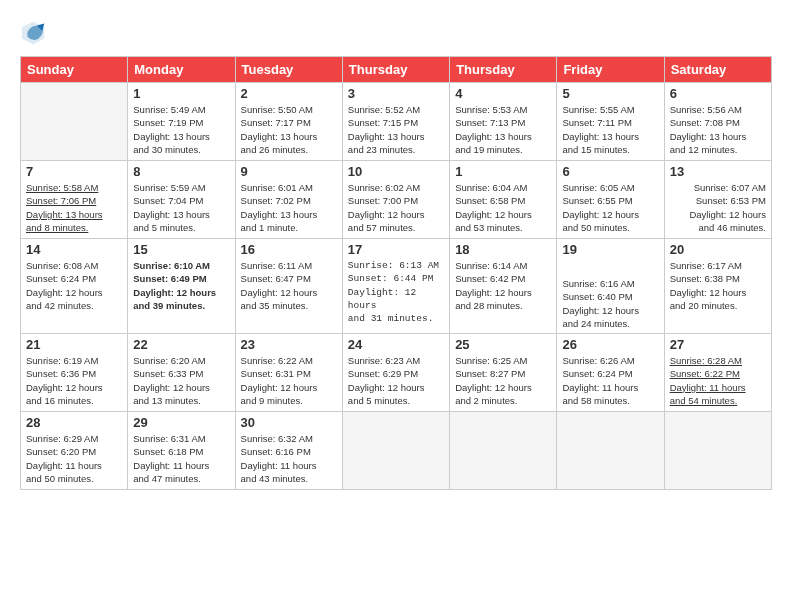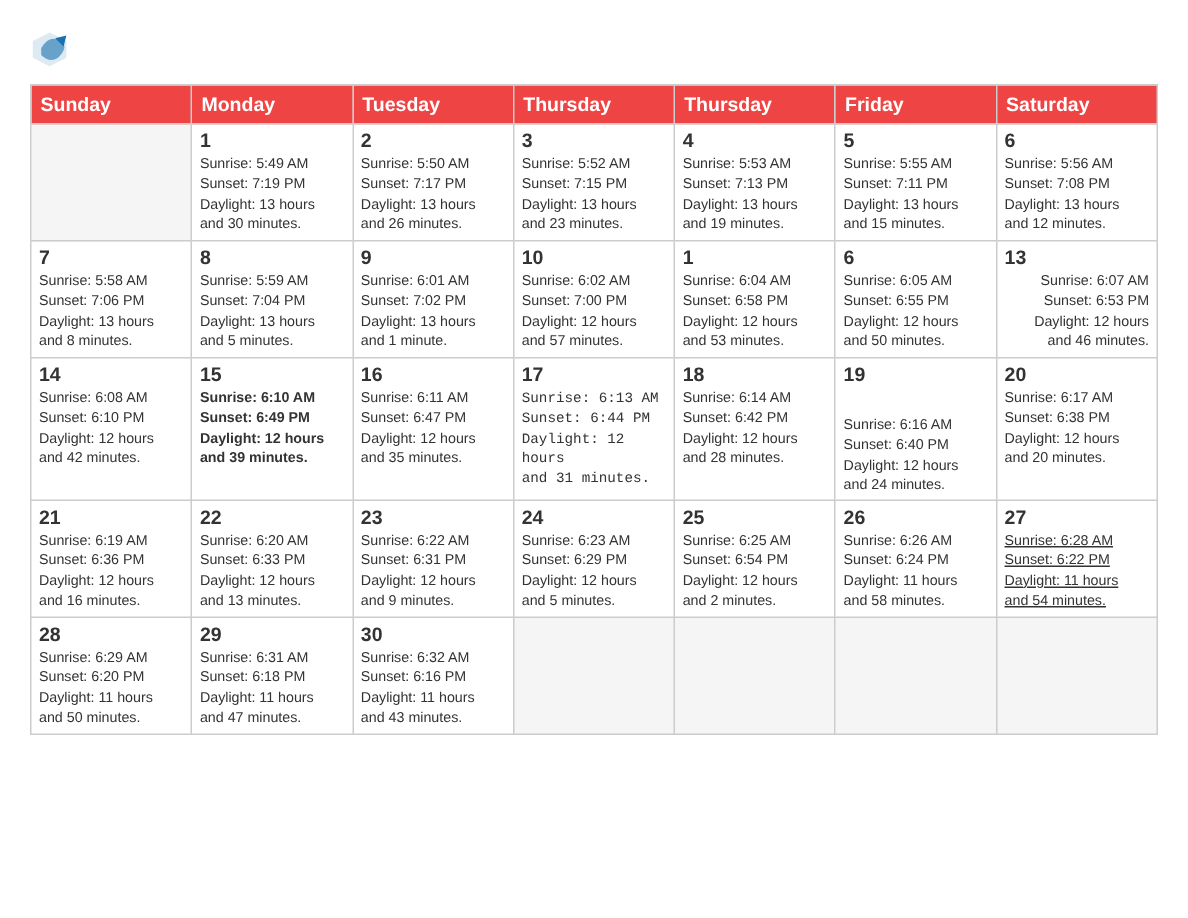--- a/index.html
+++ b/index.html
@@ -166,21 +166,21 @@
             <div class="day-number">6</div>
             <div class="day-info" style="white-space: pre-line;">Sunrise: 5:56 AM
 Sunset: 7:08 PM
 Daylight: 13 hours
 and 12 minutes.</div>
           </td>
         </tr>
         <tr>
           <td>
             <div class="day-number">7</div>
-            <div class="day-info" style="white-space: pre-line;">Sunrise: 5:58 AM
+            <div class="day-info" style="white-space: pre-line; text-decoration: underline;">Sunrise: 5:58 AM
 Sunset: 7:06 PM
 Daylight: 13 hours
 and 8 minutes.</div>
           </td>
           <td>
             <div class="day-number">8</div>
             <div class="day-info" style="white-space: pre-line;">Sunrise: 5:59 AM
 Sunset: 7:04 PM
 Daylight: 13 hours
 and 5 minutes.</div>
@@ -218,21 +218,21 @@
             <div class="day-info" style="white-space: pre-line; text-align: right;">Sunrise: 6:07 AM
 Sunset: 6:53 PM
 Daylight: 12 hours
 and 46 minutes.</div>
           </td>
         </tr>
         <tr>
           <td>
             <div class="day-number">14</div>
             <div class="day-info" style="white-space: pre-line;">Sunrise: 6:08 AM
-Sunset: 6:10 PM
+Sunset: 6:24 PM
 Daylight: 12 hours
 and 42 minutes.</div>
           </td>
           <td>
             <div class="day-number">15</div>
             <div class="day-info" style="white-space: pre-line; font-weight: bold;">Sunrise: 6:10 AM
 Sunset: 6:49 PM
 Daylight: 12 hours
 and 39 minutes.</div>
           </td>
@@ -297,21 +297,21 @@
           <td>
             <div class="day-number">24</div>
             <div class="day-info" style="white-space: pre-line;">Sunrise: 6:23 AM
 Sunset: 6:29 PM
 Daylight: 12 hours
 and 5 minutes.</div>
           </td>
           <td>
             <div class="day-number">25</div>
             <div class="day-info" style="white-space: pre-line;">Sunrise: 6:25 AM
-Sunset: 6:54 PM
+Sunset: 8:27 PM
 Daylight: 12 hours
 and 2 minutes.</div>
           </td>
           <td>
             <div class="day-number">26</div>
             <div class="day-info" style="white-space: pre-line;">Sunrise: 6:26 AM
 Sunset: 6:24 PM
 Daylight: 11 hours
 and 58 minutes.</div>
           </td>

